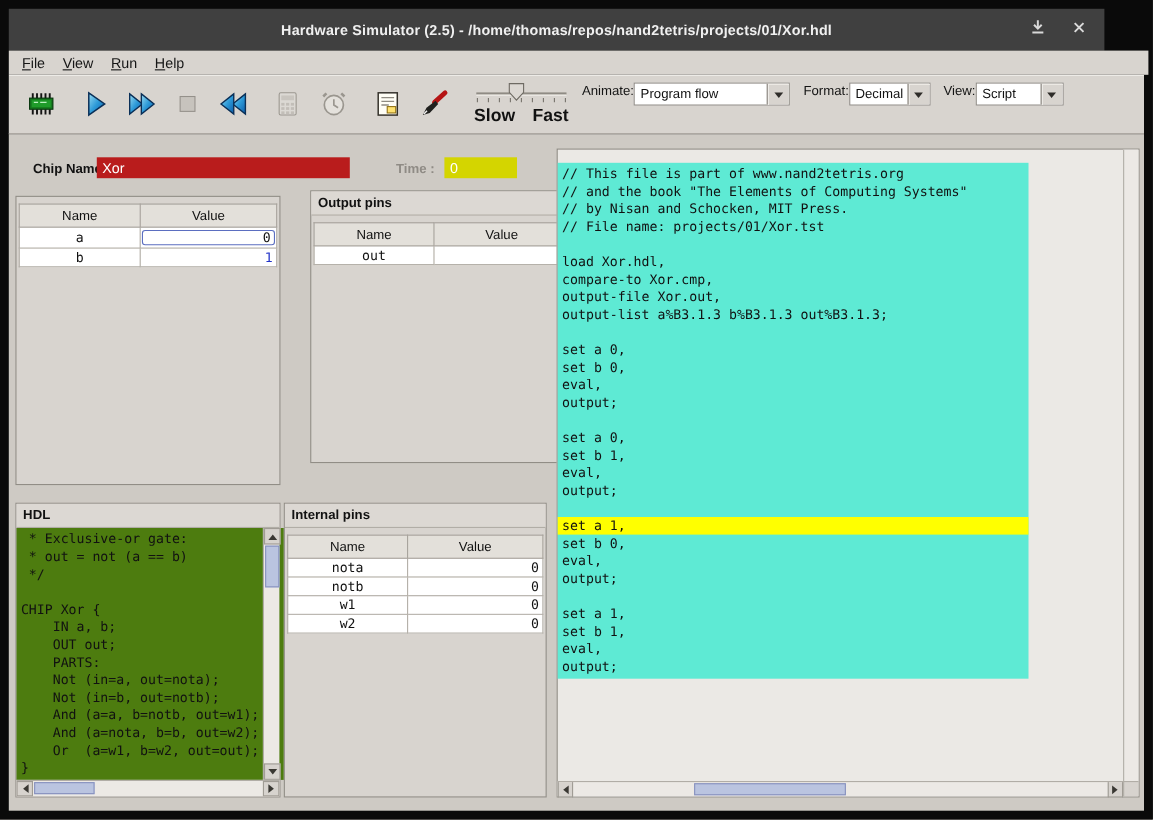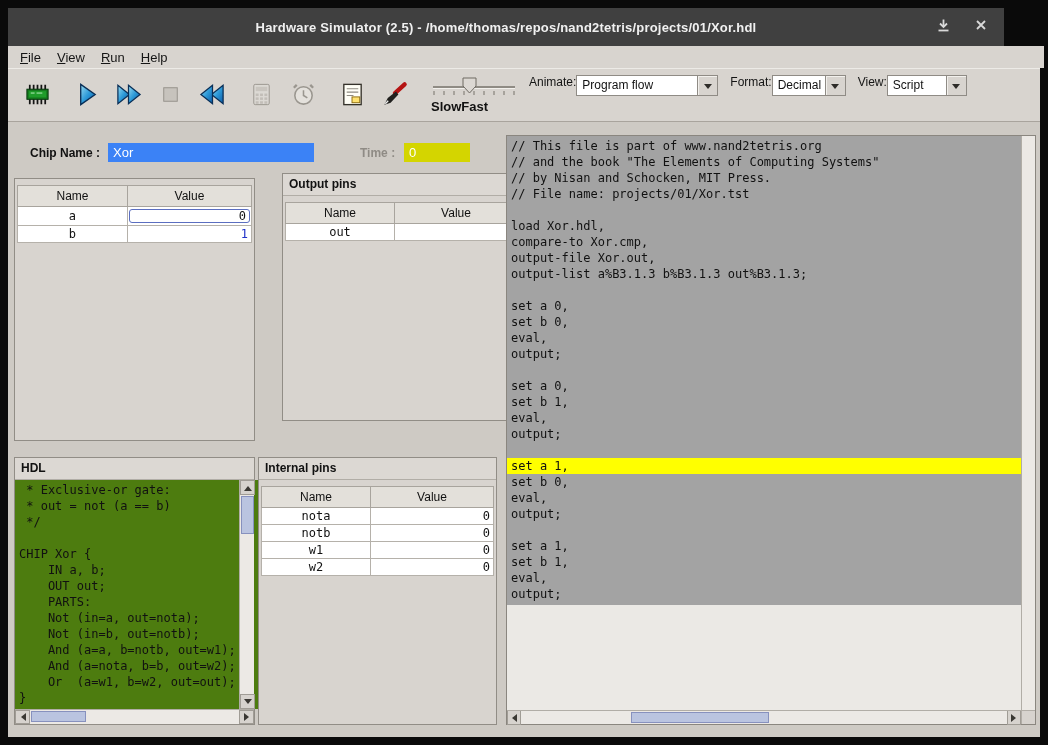--- a/index.html
+++ b/index.html
@@ -17,32 +17,32 @@
   .menu-item{padding:0 8px;font-size:13px;color:#161616;display:flex;align-items:center;}
   .menu-item span{display:block;}
   .menu-item span::first-letter{text-decoration:underline;}
 
   
   .toolbar{position:absolute;left:8px;top:68px;width:1032px;height:54px;background:#d8d4cf;border-bottom:1px solid #a9a49d;box-shadow:inset 0 1px 0 #edebe7;display:flex;align-items:center;padding-left:8px;box-sizing:border-box;}
   .tbtn{width:42px;height:42px;border:none;background:transparent;display:flex;align-items:center;justify-content:center;padding:0;}
   .tbtn svg{width:27px;height:27px;display:block;}
   .gap-l{margin-left:7px;}
   .slider-block{width:86px;margin-left:16px;display:flex;flex-direction:column;align-items:center;}
-  .slider-labels{width:86px;display:flex;font-size:13px;font-weight:bold;color:#111;margin-top:-2px;}
+  .slider-labels{width:86px;display:flex;justify-content:space-between;font-size:16px;font-weight:bold;color:#111;margin-top:-2px;}
   .combo-group{display:flex;flex-direction:row;margin-left:12px;align-self:flex-start;padding-top:7px;}
   .combo-label{font-size:12px;color:#141414;margin-bottom:3px;}
   .combo{height:21px;border:1px solid #8f8b85;background:#fff;display:flex;align-items:stretch;box-sizing:border-box;}
   .combo-text{flex:1;font-size:12px;color:#111;padding:2px 5px 0 5px;white-space:nowrap;overflow:hidden;}
   .combo-btn{width:19px;background:#d8d4cf;border-left:1px solid #8f8b85;display:flex;align-items:center;justify-content:center;box-shadow:inset 1px 1px 0 #f2f0ec;}
   .combo-btn::after{content:"";width:0;height:0;border:4px solid transparent;border-top:5px solid #2e2c29;margin-top:5px;}
 
   
   .main{position:absolute;left:8px;top:122px;width:1032px;height:615px;background:#cecac4;}
   .chip-label{position:absolute;left:22px;top:24px;font-size:12px;font-weight:bold;color:#111;}
-  .chip-field{position:absolute;left:100px;top:21px;width:206px;height:19px;background:#3b82f6;color:#fff;font-size:13px;line-height:19px;padding:0 5px;box-sizing:border-box;}
+  .chip-field{position:absolute;left:80px;top:21px;width:230px;height:19px;background:#b91c1c;color:#fff;font-size:13px;line-height:19px;padding:0 5px;box-sizing:border-box;}
   .time-label{position:absolute;left:352px;top:24px;font-size:12px;font-weight:bold;color:#8f8b85;}
   .time-field{position:absolute;left:396px;top:21px;width:66px;height:19px;background:#d4d500;color:#fff;font-size:13px;line-height:19px;padding:0 5px;box-sizing:border-box;}
 
   .panel{position:absolute;background:#d8d4cf;border:1px solid #918d86;box-sizing:border-box;}
   .panel-title{height:21px;line-height:21px;padding-left:6px;font-size:12px;font-weight:bold;color:#111;border-bottom:1px solid #b1ada6;background:#dcd8d3;}
   #input-panel{left:6px;top:56px;width:241px;height:263px;}
   #output-panel{left:250px;top:51px;width:239px;height:248px;margin-left:24px;}
   #hdl-panel{left:6px;top:335px;width:241px;height:268px;}
   #internal-panel{left:250px;top:335px;width:239px;height:268px;}
 
@@ -67,21 +67,21 @@
   .tri{width:0;height:0;border:4px solid transparent;display:block;}
   .tri-up{border-bottom:5px solid #3a3833;margin-top:-3px;}
   .tri-down{border-top:5px solid #3a3833;margin-bottom:-3px;}
   .tri-left{border-right:5px solid #3a3833;margin-left:-3px;}
   .tri-right{border-left:5px solid #3a3833;margin-right:-3px;}
   .vthumb{position:absolute;left:1px;width:12px;background:#bac4e0;border:1px solid #8791be;box-sizing:border-box;}
   .hthumb{position:absolute;top:1px;height:11px;background:#bac4e0;border:1px solid #8791be;box-sizing:border-box;}
 
   
   #script-panel{left:498px;top:13px;width:530px;height:590px;background:#ebe9e5;border:1px solid #8a867f;}
-  .script-content{position:absolute;left:0;top:0;width:514px;background:#a3a3a3;padding:2px 0 3px 0;}
+  .script-content{position:absolute;left:0;top:12px;width:428px;background:#5eead4;padding:2px 0 3px 0;}
   .script-line{height:16px;line-height:16px;font-family:"DejaVu Sans Mono",monospace;font-size:12px;color:#111;white-space:pre;padding-left:4px;}
   .script-line.hl{background:#ffff00;}
   .script-vtrack{position:absolute;right:0;top:0;width:14px;height:574px;background:#ece9e5;border-left:1px solid #b1ada6;box-sizing:border-box;}
   .script-hbar{position:absolute;left:0;bottom:0;width:514px;height:14px;background:#ece9e5;border-top:1px solid #b1ada6;box-sizing:border-box;}
   .script-corner{position:absolute;right:0;bottom:0;width:14px;height:14px;background:#d7d3ce;border-left:1px solid #b1ada6;border-top:1px solid #b1ada6;box-sizing:border-box;}
 </style>
 </head>
 <body>
 
 <div class="window">

